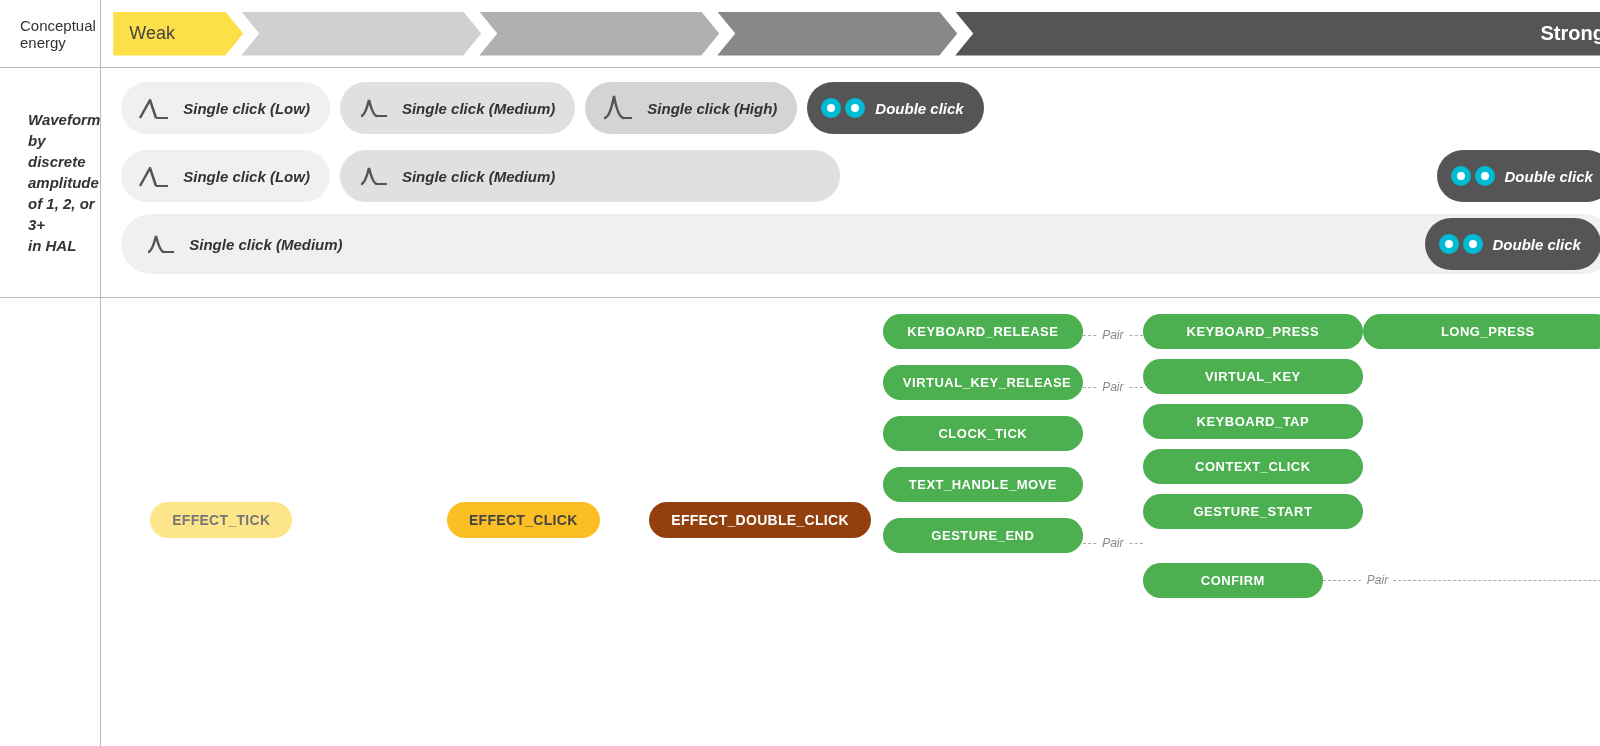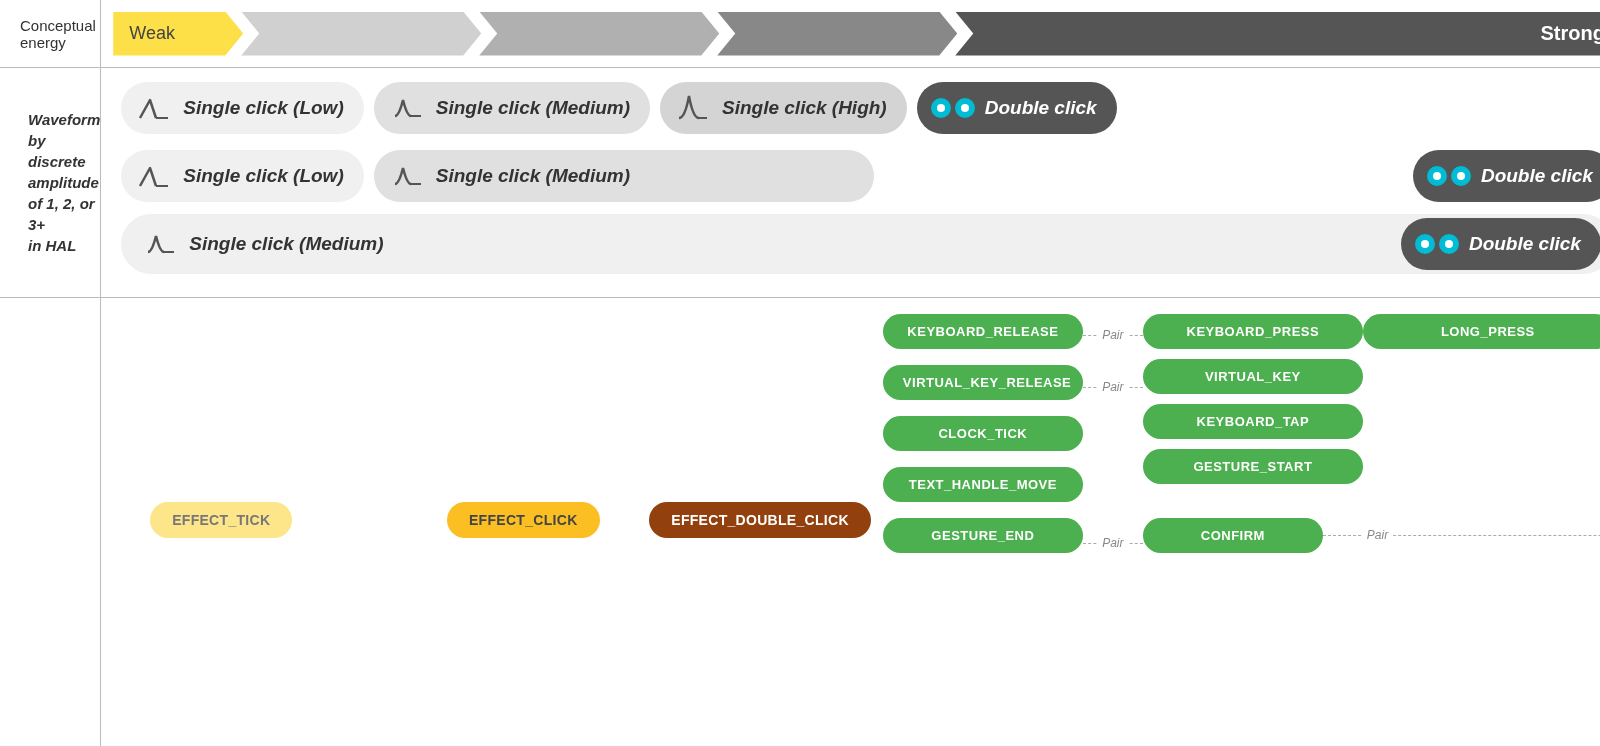--- a/index.html
+++ b/index.html
@@ -100,21 +100,21 @@
 
     .waveform-icon {
       width: 38px;
       height: 38px;
       display: flex;
       align-items: center;
       justify-content: center;
     }
 
     .pill-text {
-      font-size: 19px;
+      font-size: 15px;
       font-style: italic;
       font-weight: bold;
       white-space: nowrap;
       color: #333;
     }
 
     .pill-text.white {
       color: #fff;
     }
 
@@ -380,20 +380,21 @@
           <div style="height:42px;display:flex;align-items:center;justify-content:center;position:relative;">
             <div style="position:absolute;left:0;right:0;top:50%;height:1px;border-top:1.5px dashed #aaa;"></div>
             <span style="font-size:12px;font-style:italic;color:#888;background:#fff;padding:0 4px;position:relative;z-index:1;">Pair</span>
           </div>
         </div>
 
         <div style="width:220px;display:flex;flex-direction:column;gap:10px;">
           <div class="green-pill wide">KEYBOARD_PRESS</div>
           <div class="green-pill wide">VIRTUAL_KEY</div>
           <div class="green-pill wide">KEYBOARD_TAP</div>
+          <div class="green-pill wide">CONTEXT_CLICK</div>
           <div class="green-pill wide">GESTURE_START</div>
           <div style="height:10px;"></div>
 
           <div style="display:flex;align-items:center;">
             <div class="green-pill wide">CONFIRM</div>
 
             <div style="display:flex;align-items:center;flex:1;position:relative;height:42px;">
               <div style="position:absolute;left:0;right:-510px;top:50%;height:1px;border-top:1.5px dashed #aaa;"></div>
               <span style="font-size:12px;font-style:italic;color:#888;background:#fff;padding:0 4px;position:relative;z-index:1;margin-left:40px;">Pair</span>
             </div>

